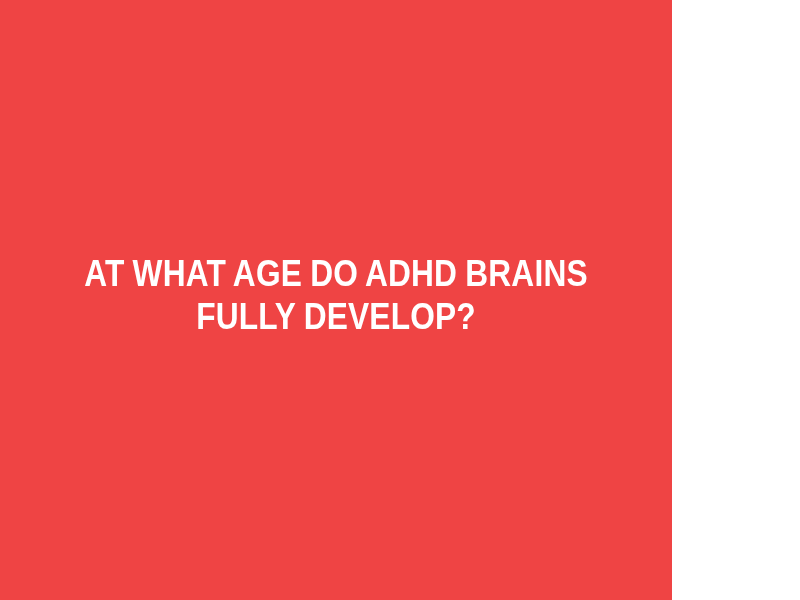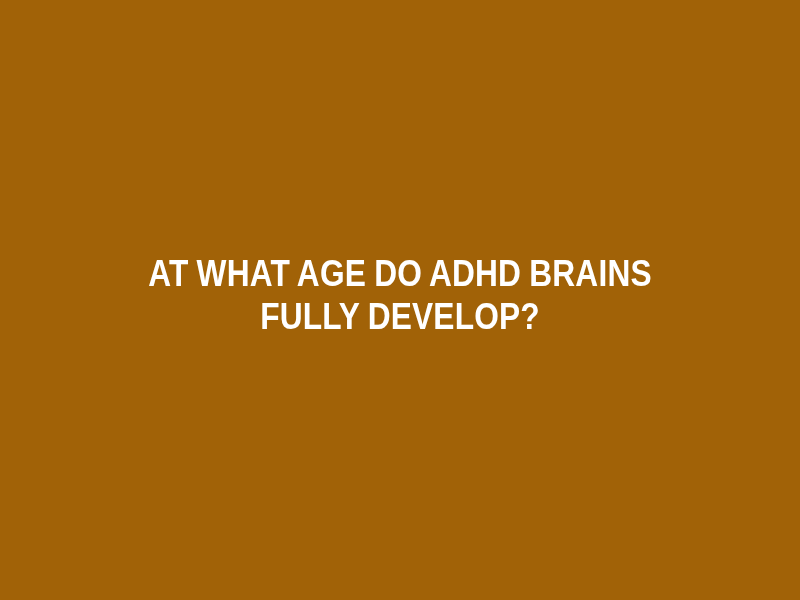--- a/index.html
+++ b/index.html
@@ -12,23 +12,23 @@
     width: 800px;
     height: 600px;
     overflow: hidden;
     font-family: "Liberation Sans", "DejaVu Sans", sans-serif;
   }
 
   
   .hero-card {
     position: relative;
     box-sizing: border-box;
-    width: 800px;
+    width: 672px;
     height: 600px;
-    background-color: #a16207;
+    background-color: #ef4444;
     display: flex;
     align-items: center;
     justify-content: center;
   }
 
   
   .headline-block {
     width: 660px;
     text-align: center;
     

